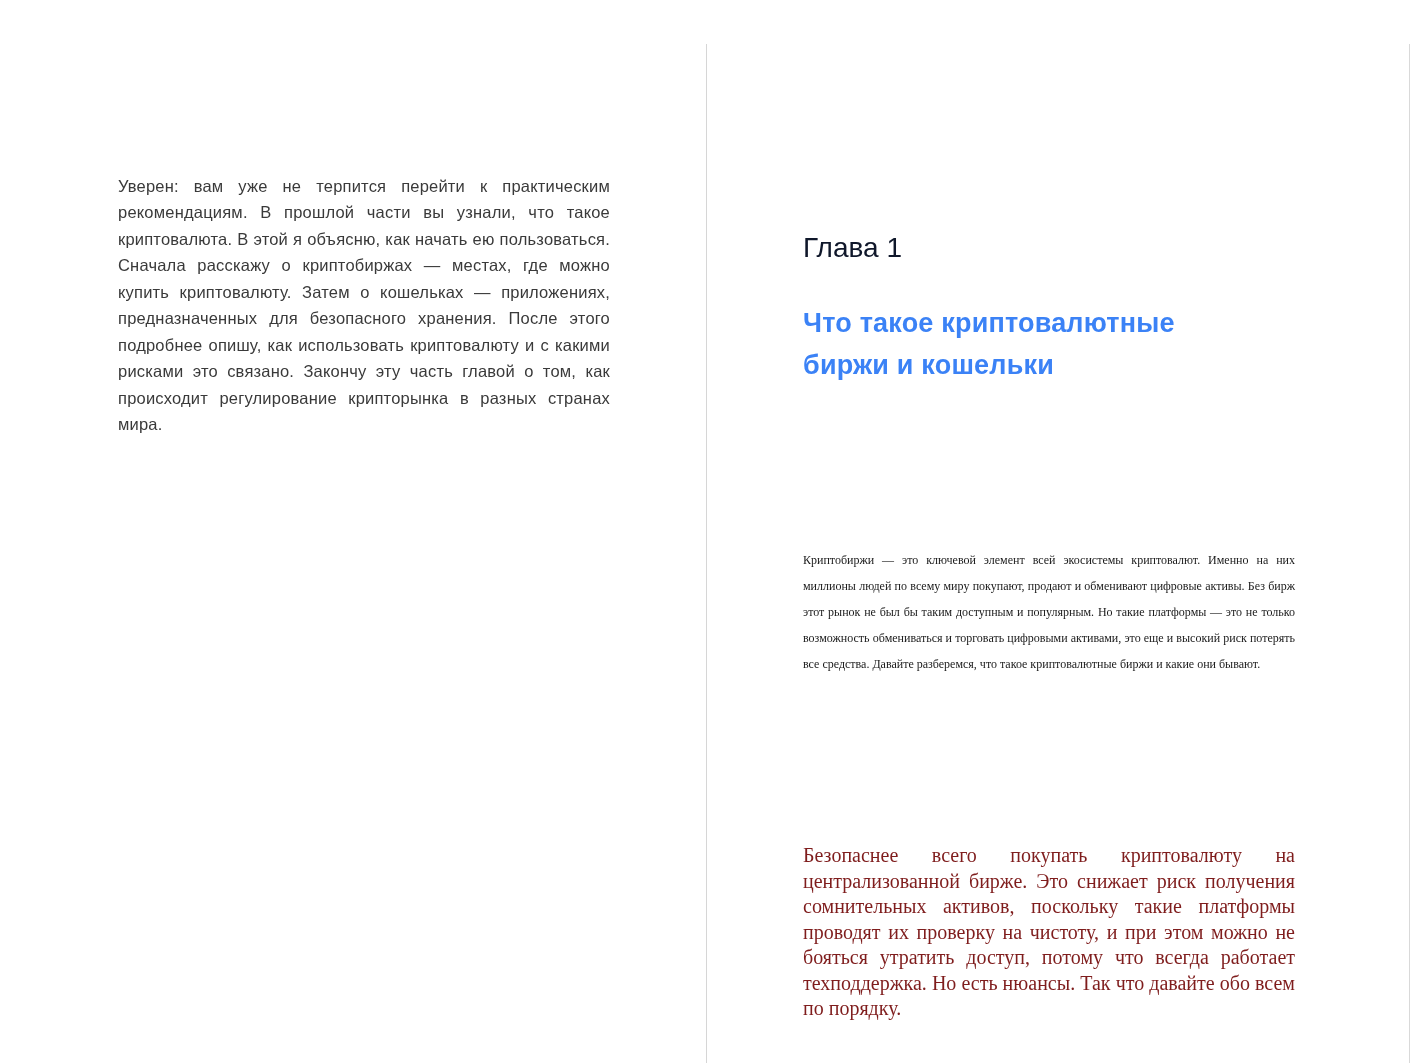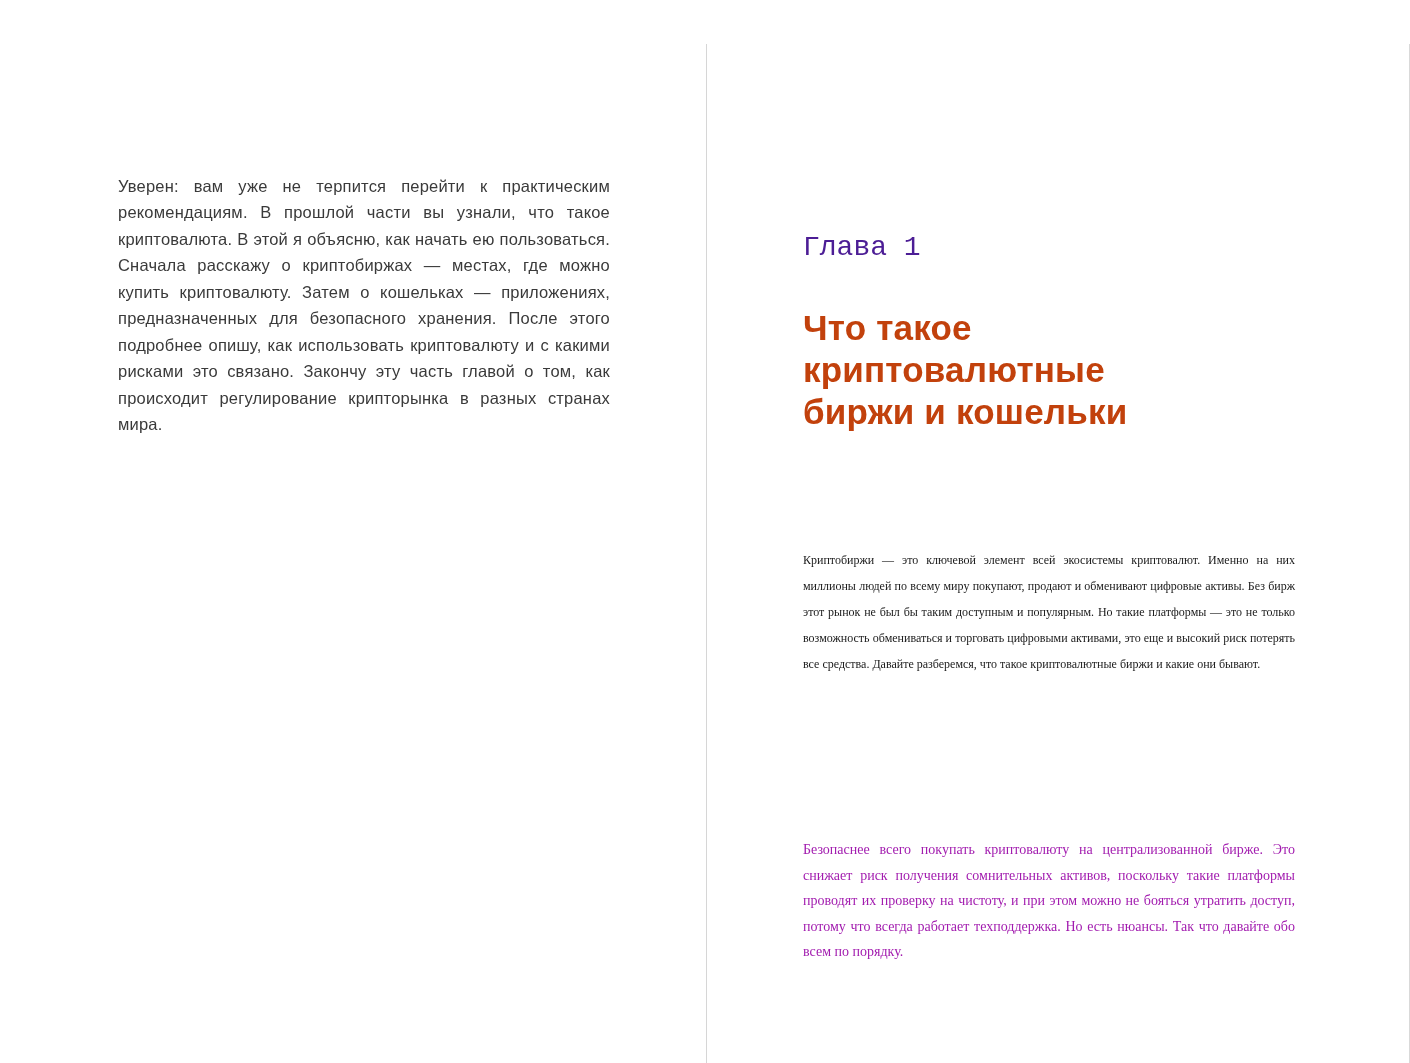--- a/index.html
+++ b/index.html
@@ -52,33 +52,32 @@
     letter-spacing: 0.2px;
     color: #3a3a3a;
     text-align: justify;
   }
   .chapter-label {
     position: absolute;
     left: 96px;   
     top: 188px;
     font-size: 28px;
     font-weight: 400;
-    color: #4c1d95;
-    font-family: Liberation Mono, monospace;
+    color: #0f172a;
   }
   .chapter-title {
     position: absolute;
     left: 96px;
     top: 240px;
     width: 410px;
-    font-size: 35px;
+    font-size: 27px;
     line-height: 42px;
     font-weight: 700;
     letter-spacing: 0.2px;
-    color: #c2410c;
+    color: #3b82f6;
   }
   .intro-paragraph {
     position: absolute;
     left: 96px;
     top: 491px;
     width: 492px;
     font-family: Liberation Serif, serif;
     font-size: 12px;
     line-height: 26px;
     color: #1a1a1a;
@@ -92,23 +91,23 @@
     font-weight: 700;
     letter-spacing: 0.2px;
     color: #1a1a1a;
   }
   .section-paragraph {
     position: absolute;
     left: 96px;
     top: 779px;
     width: 492px;
     font-family: "Liberation Serif", serif;
-    font-size: 14px;
+    font-size: 20px;
     line-height: 25.5px;
-    color: #a21caf;
+    color: #7f1d1d;
     text-align: justify;
   }
   .page-number {
     position: absolute;
     left: 96px;
     top: 971px;
     width: 492px;
     text-align: center;
     font-size: 16px;
     font-weight: 700;

